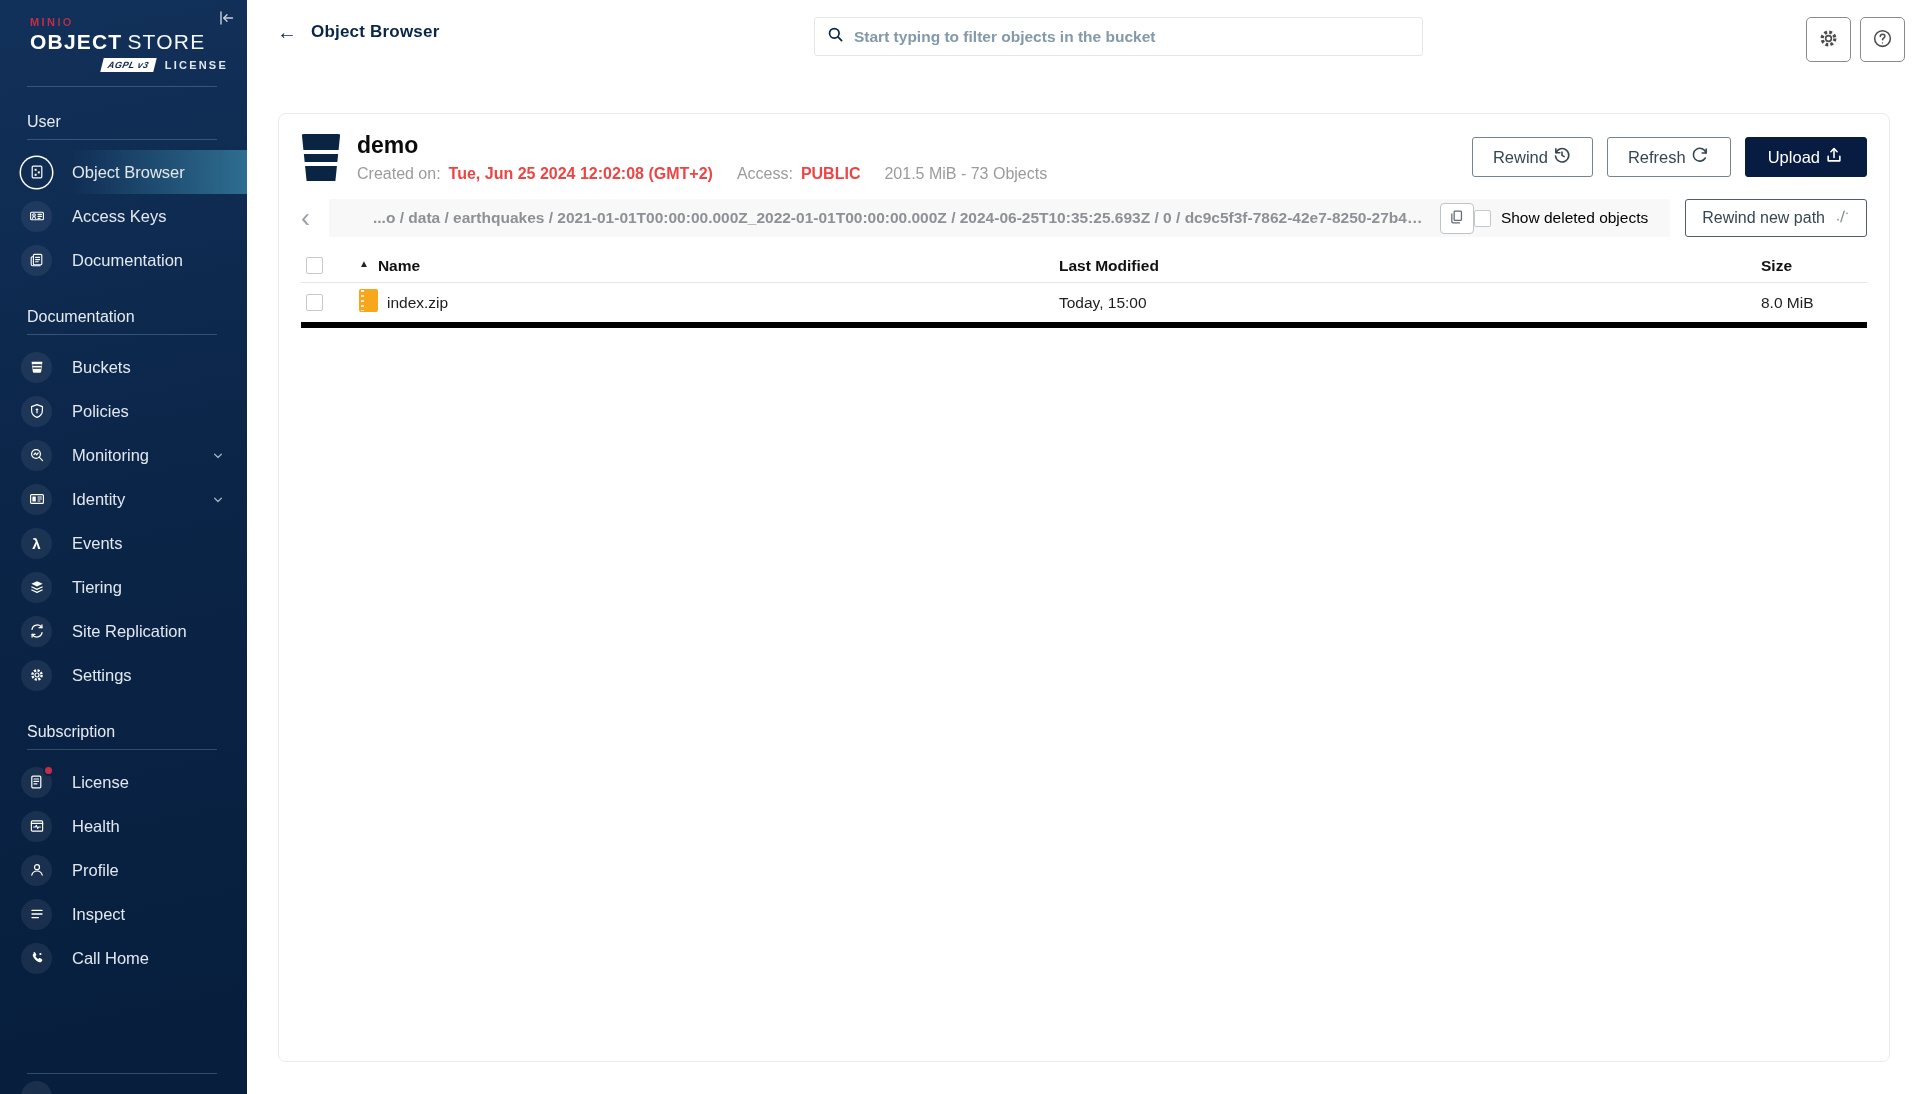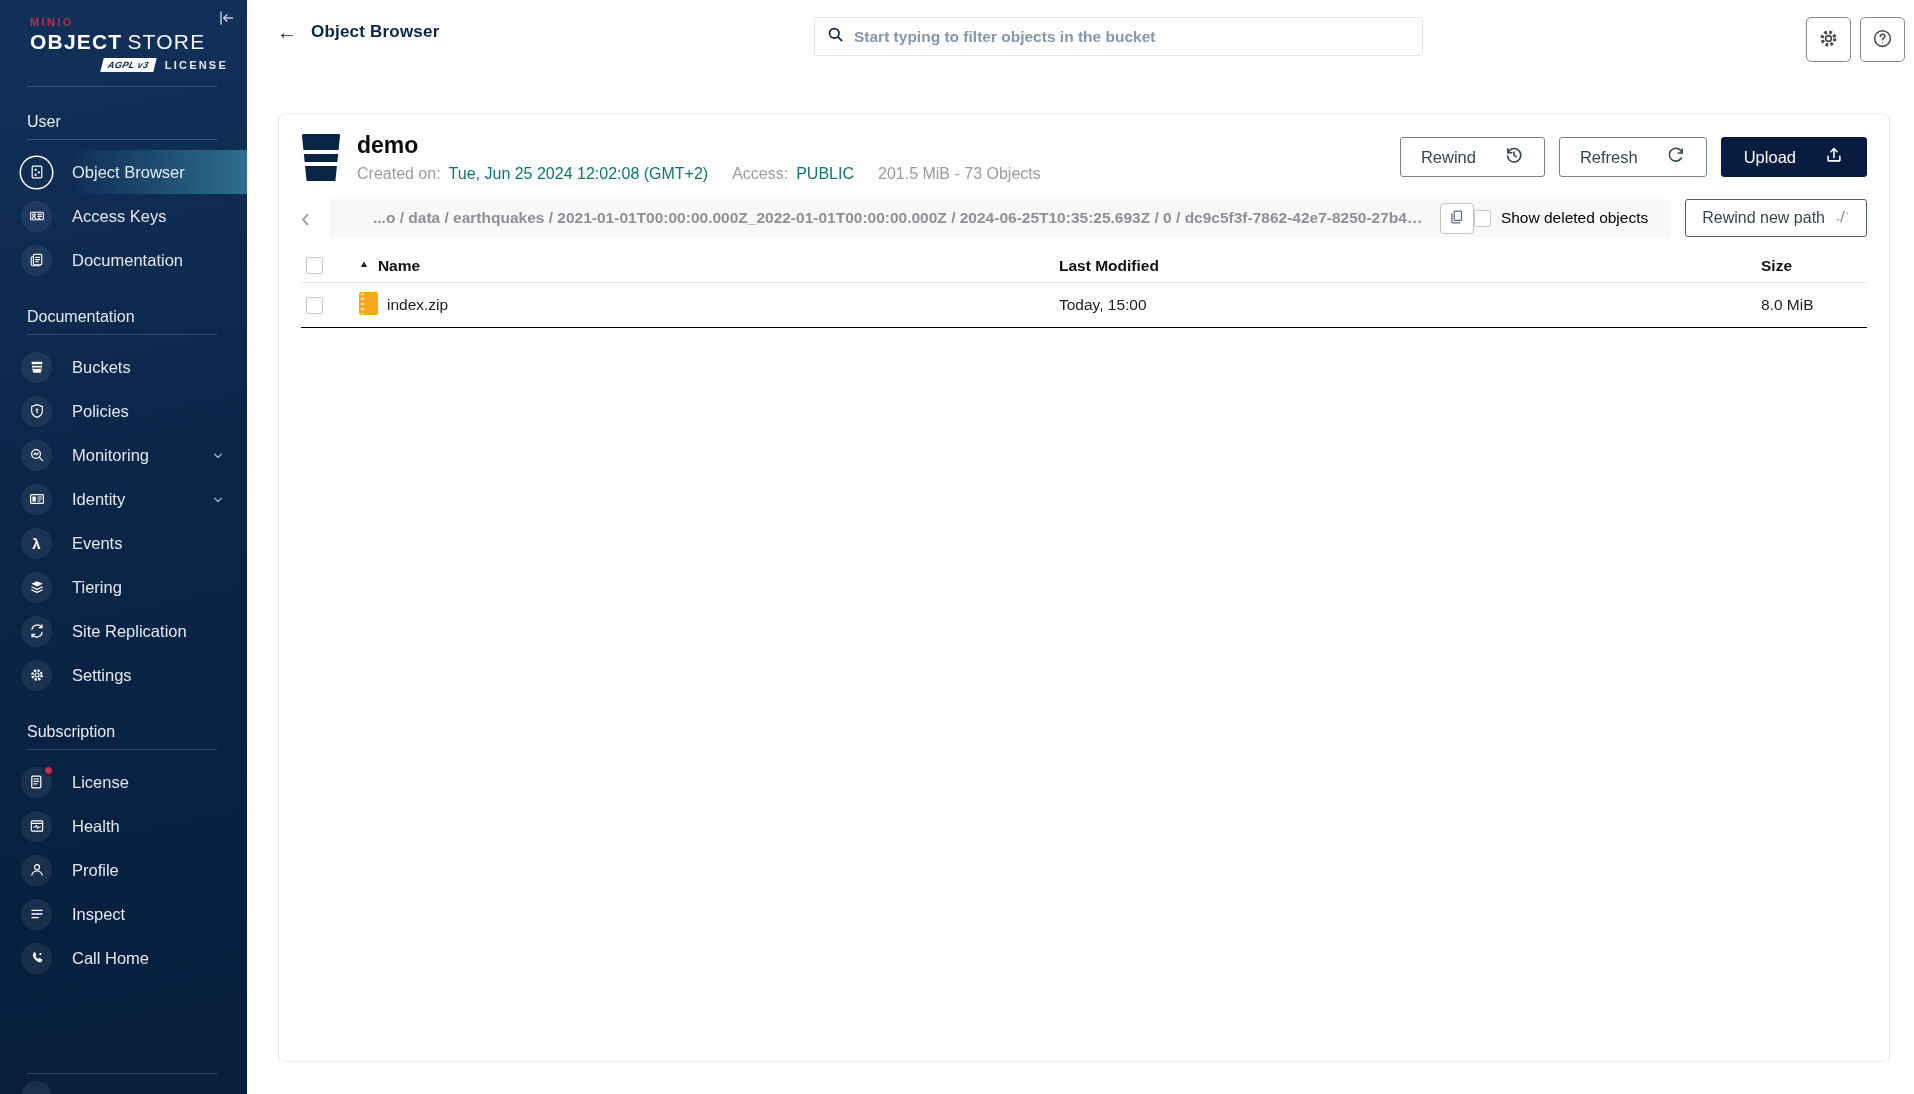--- a/index.html
+++ b/index.html
@@ -59,25 +59,25 @@
     border-radius:8px; background:#fff; padding:18px 22px 0 22px; }
 
   .bucket-row { display:flex; align-items:flex-start; gap:16px; }
   .bucket-big { width:40px; height:47px; margin-top:2px;
     clip-path:polygon(2% 0,98% 0,86% 100%,14% 100%);
     background:linear-gradient(#0A2444 0 34%, #fff 34% 42%, #0A2444 42% 60%, #fff 60% 68%, #0A2444 68% 100%);
     border-radius:3px; flex:none; }
   .bucket-name { font-size:23px; font-weight:800; color:#0b0b0b; margin-bottom:6px; }
   .bucket-meta { display:flex; align-items:baseline; font-size:16px; color:#9B9B9B; white-space:nowrap; }
   .bucket-meta .lbl { margin-right:8px; }
-  .bucket-meta .val { font-weight:400; color:#0f766e; }
+  .bucket-meta .val { font-weight:700; color:#ef4444; }
   .gap24 { display:inline-block; width:24px; }
   .header-actions { margin-left:auto; display:flex; gap:14px; padding-top:5px; }
   .btn { height:40px; border:1px solid #79838D; border-radius:3px; background:#fff; color:#37474F;
-    font-size:16.5px; font-family:"Liberation Sans", sans-serif; display:flex; align-items:center; gap:28px;
+    font-size:16.5px; font-family:"Liberation Sans", sans-serif; display:flex; align-items:center; gap:4px;
     padding:0 20px; cursor:pointer; }
   .btn svg { width:20px; height:20px; }
   .btn.primary { background:#081C42; border-color:#081C42; color:#fff; padding:0 22px; }
 
   .path-row { margin-top:16px; display:flex; align-items:center; height:38px; }
   .chevleft { width:28px; font-size:27px; color:#9AA0A6; cursor:pointer; line-height:0.9; flex:none; text-align:left; }
   .path-bar { flex:1; height:38px; background:#F8F8F8; border-radius:2px; display:flex; align-items:center;
     padding:0 14px 0 44px; min-width:0; }
   .path-text { color:#8D9196; font-weight:700; font-size:15.5px; white-space:nowrap; overflow:hidden;
     text-overflow:ellipsis; cursor:pointer; }
@@ -89,21 +89,21 @@
   .cb { width:17px; height:17px; border:1px solid #C3C9CE; background:#fff; border-radius:2px; cursor:pointer; flex:none; }
   .show-deleted-label { font-weight:400; font-size:15.5px; color:#000000; }
   .create-path-btn { margin-left:15px; height:38px; border:1px solid #545D66; border-radius:3px; background:#fff;
     color:#37474F; font-size:16px; font-family:"Liberation Sans", sans-serif; display:flex; align-items:center;
     gap:10px; padding:0 16px; cursor:pointer; flex:none; }
   .create-path-btn svg { width:15px; height:15px; color:#7C868F; }
 
   .obj-table { margin-top:12px; }
   .thead { display:flex; align-items:center; height:34px; border-bottom:1px solid #E4E4E4;
     font-weight:700; font-size:15.5px; color:#111; }
-  .trow { display:flex; align-items:center; height:45px; border-bottom:1px solid #000000;
+  .trow { display:flex; align-items:center; height:45px; border-bottom:6px solid #000000;
     font-size:15.5px; color:#1D1D1D; cursor:pointer; }
   .col-check { width:58px; display:flex; align-items:center; padding-left:5px; flex:none; }
   .col-name { flex:1; display:flex; align-items:center; gap:9px; min-width:0; }
   .col-mod { width:702px; flex:none; }
   .col-size { width:106px; flex:none; }
   .sortup { font-size:10px; color:#222; position:relative; top:-2px; }
   .zip { display:inline-block; width:19px; height:23px; border-radius:2px; background:#F6A71B; position:relative; flex:none; }
   .zip::before { content:""; position:absolute; left:2px; top:1px; bottom:1px; width:3px;
     background:repeating-linear-gradient(180deg,#FDE9C0 0 2px,#F6A71B 2px 5px); }
 </style>

